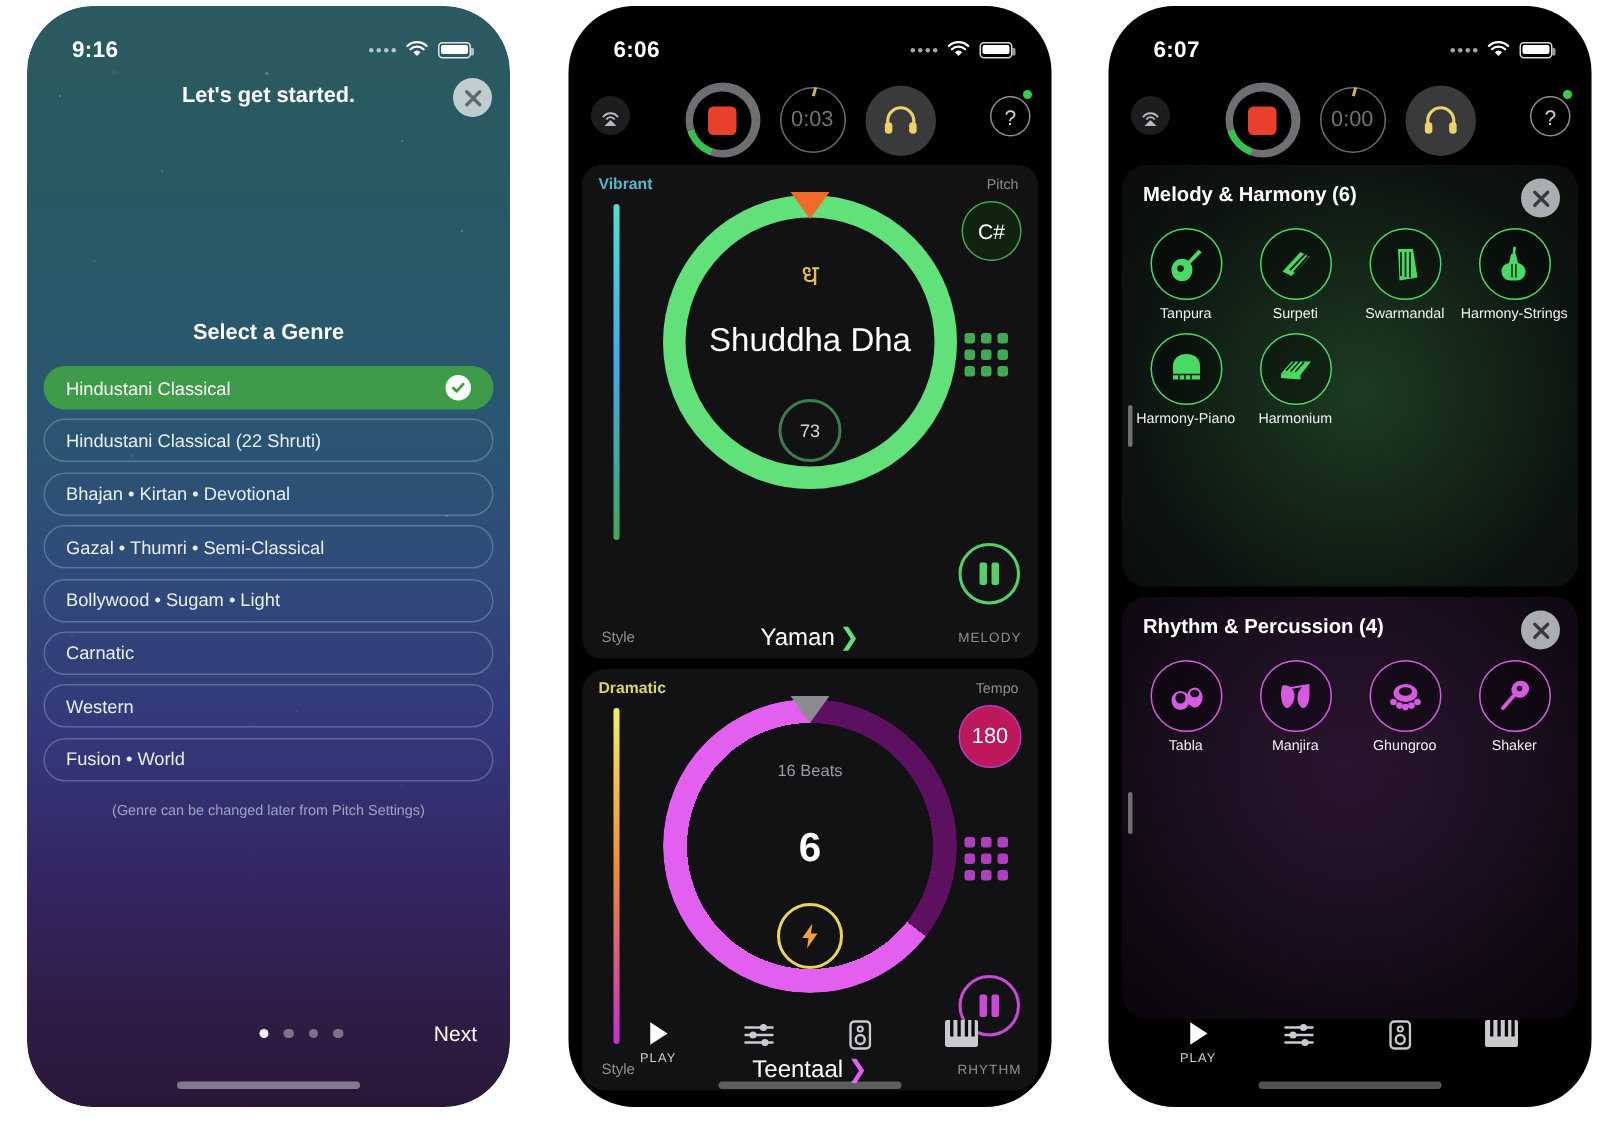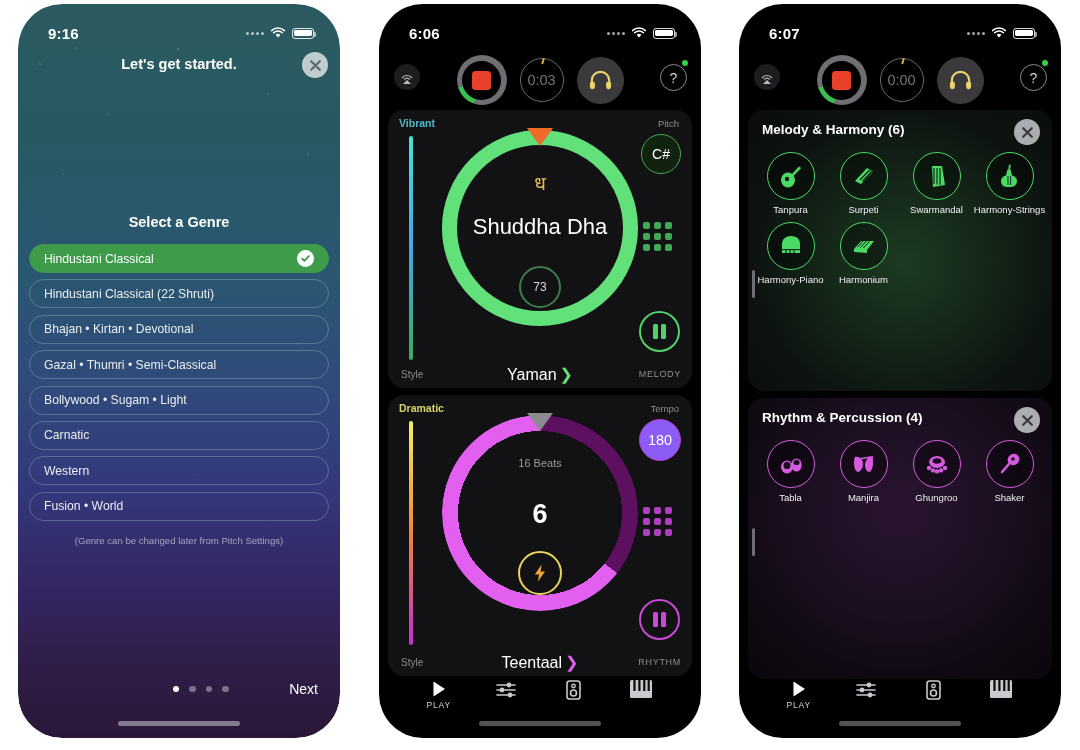--- a/index.html
+++ b/index.html
@@ -97,21 +97,21 @@
   .recbtn::before{content:"";position:absolute;inset:5.5px;border-radius:50%;background:#000;}
   .recbtn i { position:relative; width:19px;height:19px;background:#e8402a;border-radius:3.5px; display:block;}
   .timerbtn { width:44px;height:44px;border-radius:50%;border:1.3px solid #6a6a70; color:#737373;
      font-size:14.5px; display:flex;align-items:center;justify-content:center; position:relative;}
   .timerbtn::after{content:"";position:absolute;top:-1px;left:50%;width:1.6px;height:6px;background:#d8b24a;transform:translateX(-50%) rotate(16deg);transform-origin:bottom;}
   .hpbtn { width:47px;height:47px;border-radius:50%;background:#3a3a3c; display:flex;align-items:center;justify-content:center;}
   .hpbtn svg{width:27px;height:27px;}
 
   
   .card { position:relative; margin:0 9px 7px; border-radius:16px; background:#121214; overflow:hidden; }
-  .card.melody { height:278px; }
+  .card.melody { height:329px;border-radius:13px; }
   .card.rhythm { height:281px; }
 
   .card-tlabel { position:absolute; left:11px; top:7px; font-size:10.5px; font-weight:bold; }
   .card-trlabel{ position:absolute; right:13px; top:8px; font-size:9.5px; color:#8e8e93; }
   .card-blabel { position:absolute; left:13px; bottom:8px; font-size:10px; color:#8e8e93; }
   .card-brlabel{ position:absolute; right:11px; bottom:9px; font-size:9px; color:#8e8e93; letter-spacing:.7px;}
 
   .slider { position:absolute; left:21px; top:26px; width:4px; height:224px; border-radius:3px; }
   .slider.vib { background:linear-gradient(180deg,#4fe0d0 0%,#43a8e8 48%,#3fa85e 100%); }
   .slider.dra { background:linear-gradient(180deg,#f2ef6a 0%,#ef8a36 48%,#c22fd0 100%); }
@@ -137,21 +137,21 @@
      display:flex;align-items:center;justify-content:center; color:#d6d6da; font-size:12px; }
   .lightning { position:absolute; left:50%; transform:translateX(-50%); bottom:16px;
      width:44px;height:44px;border-radius:50%;border:2px solid #ecd45a;
      display:flex;align-items:center;justify-content:center; }
   .lightning svg{width:20px;height:20px;}
 
   .pitchpill { position:absolute; right:11px; top:24px; width:40px;height:40px;border-radius:50%;
      border:1.5px solid #3fa954; background:#11220f; color:#fff; font-size:14px;
      display:flex;align-items:center;justify-content:center; }
   .tempopill { position:absolute; right:11px; top:24px; width:42px;height:42px;border-radius:50%;
-     border:1.5px solid #b03ec0; background:#8b5cf6; color:#fff; font-size:14.5px;
+     border:1.5px solid #b03ec0; background:#be185d; color:#fff; font-size:14.5px;
      display:flex;align-items:center;justify-content:center;text-align:center; }
   .grid9 { position:absolute; right:20px; top:112px; display:grid; grid-template-columns:repeat(3,7px); gap:4px; }
   .grid9 i { width:7px;height:7px;border-radius:2px;display:block; }
   .grid9.g i { background:#3fa954; }
   .grid9.p i { background:#b03ec0; }
   .pausebtn { position:absolute; right:12px; bottom:36px; width:41px;height:41px;border-radius:50%;
      display:flex;align-items:center;justify-content:center; gap:3.5px; }
   .pausebtn.g { border:2px solid #53d06b; }
   .pausebtn.p { border:2px solid #c84ad6; }
   .pausebtn i { width:5px;height:15px;border-radius:1.5px;display:block; }

